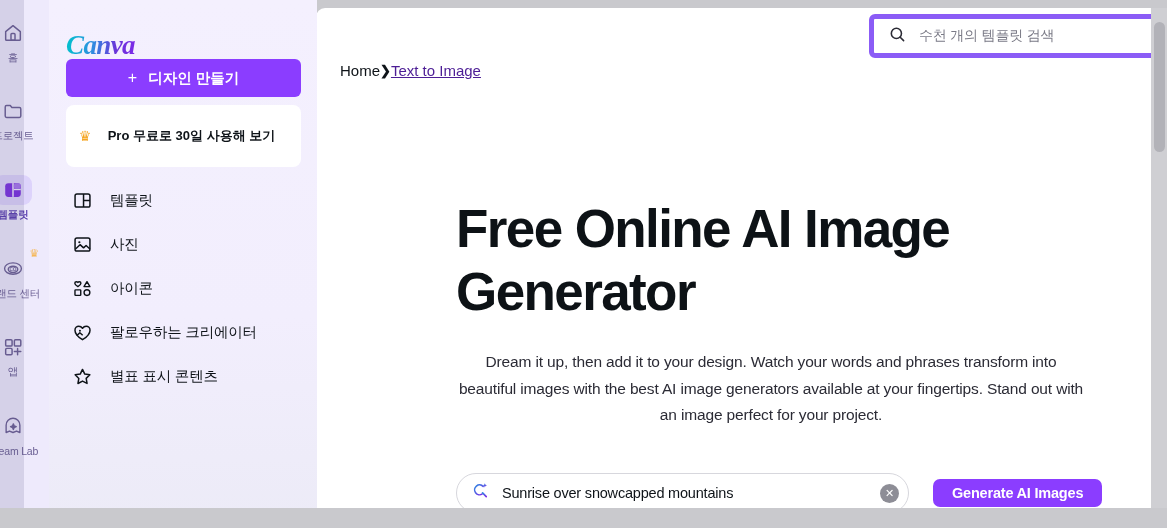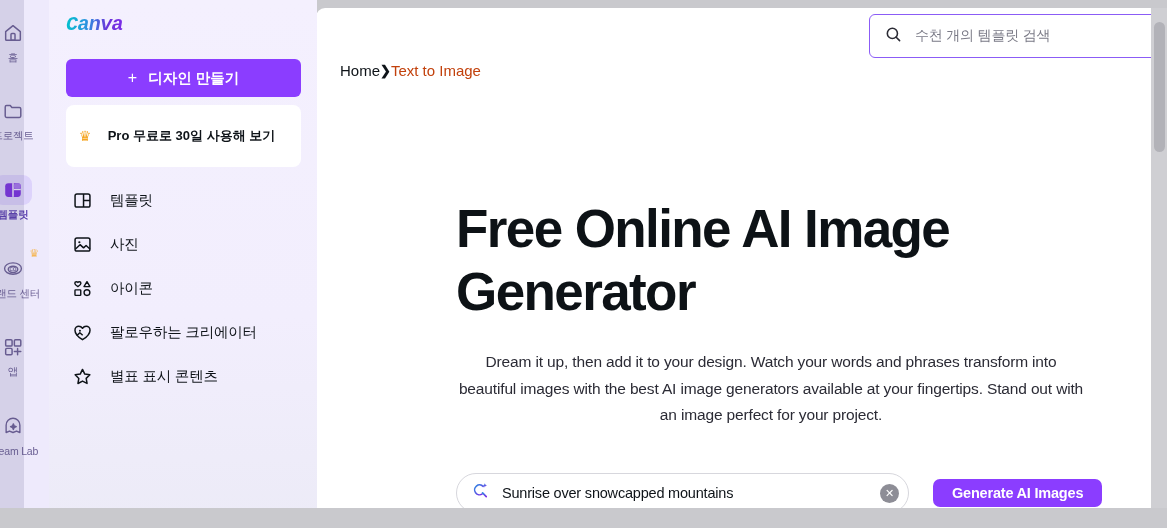--- a/index.html
+++ b/index.html
@@ -65,23 +65,23 @@
   
   .sidebar {
     position: absolute;
     left: 49px; top: 0;
     width: 268px; height: 528px;
     background: linear-gradient(180deg, #f4f0fe 0%, #f2eefd 60%, #ecebf7 100%);
     z-index: 4;
   }
   .logo {
     position: absolute;
-    left: 17px; top: 13px;
-    font-family: Liberation Mono, monospace;
-    font-size: 20px;
+    left: 17px; top: 30px;
+    font-family: Liberation Serif, serif;
+    font-size: 27px;
     font-style: italic;
     font-weight: 700;
     letter-spacing: -0.6px;
     background: linear-gradient(95deg, #00c4cc 0%, #2e8fe0 38%, #6a35d9 72%, #7d2ae8 100%);
     -webkit-background-clip: text;
     background-clip: text;
     color: transparent;
     -webkit-text-fill-color: transparent;
   }
   .create-btn {
@@ -188,21 +188,21 @@
     background: #c9c9cd;
     z-index: 9;
   }
 
   
   .searchbar {
     position: absolute;
     left: 553px; top: 6px;
     width: 296px; height: 44px;
     background: #fff;
-    border: 1px solid #8b5cf6;
+    border: 5px solid #8b5cf6;
     border-radius: 6px;
     display: flex; align-items: center;
     padding: 0 14px;
     gap: 12px;
     cursor: text;
   }
   .search-ph {
     font-size: 14px;
     color: #7a7a86;
     letter-spacing: -0.2px;
@@ -216,21 +216,21 @@
     font-size: 15px;
     color: #0e1318;
   }
   .crumb-link { cursor: pointer; }
   .crumb-sep {
     font-size: 13px;
     font-weight: 700;
     color: #0e1318;
     line-height: 1;
   }
-  .crumb-current { color: #c2410c; cursor: pointer; }
+  .crumb-current { color: #4c1d95; cursor: pointer; text-decoration: underline; }
 
   
   .hero-title {
     position: absolute;
     left: 140px; top: 190px;
     width: 560px;
     font-size: 53px;
     font-weight: 700;
     line-height: 1.18;
     letter-spacing: -1.6px;

